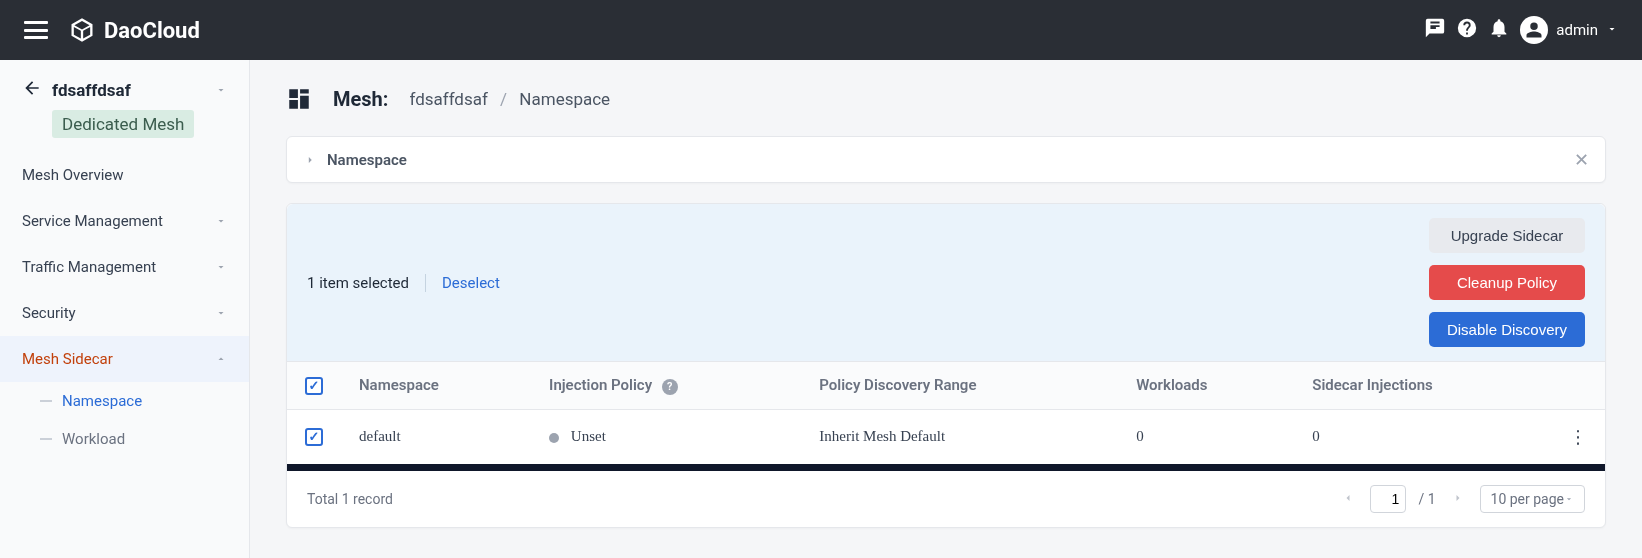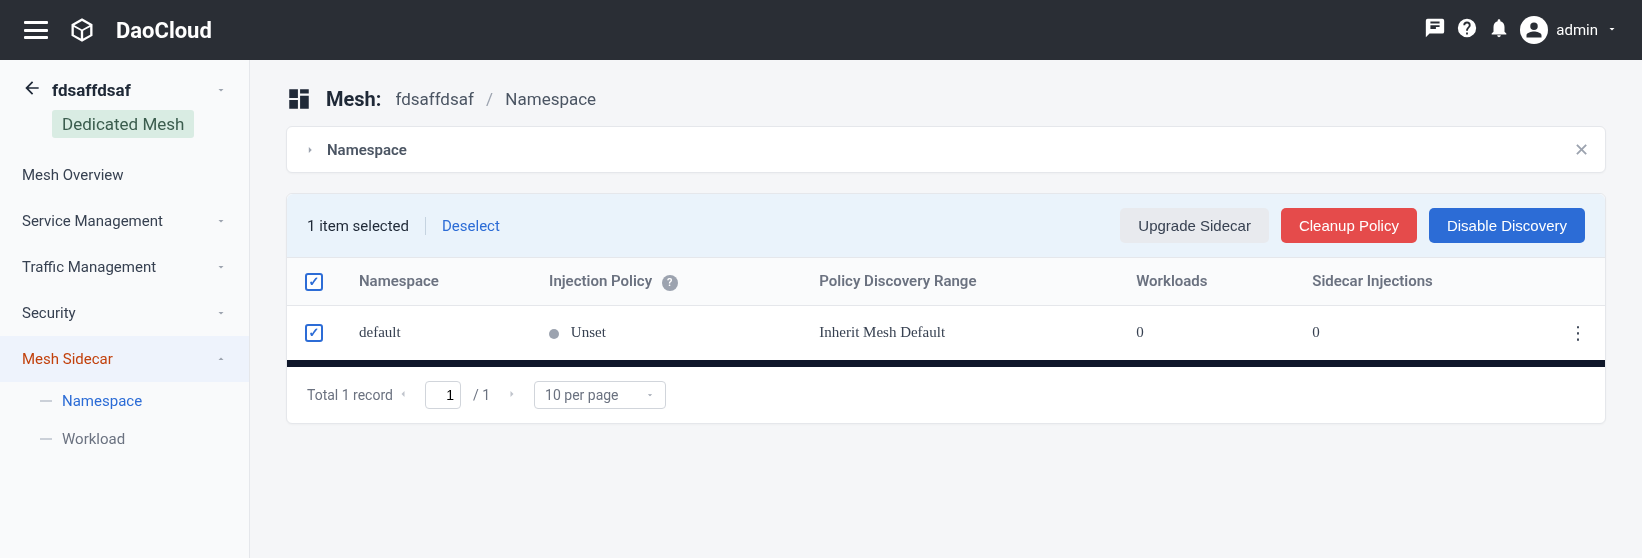--- a/index.html
+++ b/index.html
@@ -2,21 +2,21 @@
 <html><head>
 <meta charset="utf-8">
 <style>
 * { margin: 0; padding: 0; box-sizing: border-box; }
 body { font-family: -apple-system, BlinkMacSystemFont, "Segoe UI", Roboto, "Helvetica Neue", Arial, sans-serif; background: #f5f6f8; color: #1f2937; width: 1642px; height: 558px; overflow: hidden; }
 
 .topbar { height: 60px; background: #2a2e35; display: flex; align-items: center; padding: 0 24px; color: #fff; justify-content: space-between; }
 .topbar-left { display: flex; align-items: center; gap: 20px; }
 .hamburger { width: 24px; height: 18px; display: flex; flex-direction: column; justify-content: space-between; cursor: pointer; }
 .hamburger span { display: block; height: 3px; background: #fff; border-radius: 1px; }
-.logo { display: flex; align-items: center; gap: 20px; font-size: 22px; font-weight: 700; }
+.logo { display: flex; align-items: center; gap: 8px; font-size: 22px; font-weight: 700; }
 .logo-icon { width: 28px; height: 28px; position: relative; }
 .topbar-right { display: flex; align-items: center; gap: 10px; }
 .topbar-right svg { fill: #fff; }
 .user { display: flex; align-items: center; gap: 8px; font-size: 15px; }
 .user-avatar { width: 28px; height: 28px; border-radius: 50%; background: #fff; display: flex; align-items: center; justify-content: center; }
 .user-avatar svg { fill: #2a2e35; }
 
 .layout { display: flex; height: calc(100% - 60px); }
 .sidebar { width: 250px; background: #f9fafb; border-right: 1px solid #e5e7eb; padding: 18px 0; }
 .sb-header { display: flex; align-items: center; gap: 10px; padding: 0 22px 8px 22px; }
@@ -24,56 +24,56 @@
 .sb-badge-wrap { padding: 0 22px 14px 52px; }
 .sb-badge { display: inline-block; background: #d9ece3; color: #3b5d4e; font-size: 17px; padding: 4px 10px; border-radius: 3px; }
 .sb-item { display: flex; align-items: center; justify-content: space-between; padding: 14px 22px; font-size: 15px; color: #374151; cursor: pointer; }
 .sb-item.active { background: #eef3fc; color: #c2410c; }
 .sb-sub { padding: 10px 22px 10px 40px; font-size: 15px; color: #6b7280; display: flex; align-items: center; gap: 10px; cursor: pointer; }
 .sb-sub .dash { width: 12px; height: 2px; background: #cbd0d8; display: inline-block; }
 .sb-sub.active { color: #2c6cd6; }
 .chev { width: 12px; height: 12px; }
 
 .main { flex: 1; padding: 26px 36px; overflow: auto; }
-.page-header { display: flex; align-items: center; gap: 14px; margin-bottom: 14px; }
+.page-header { display: flex; align-items: center; gap: 21px; margin-bottom: 24px; }
 .page-header-icon { width: 26px; height: 26px; }
 .page-header-title { font-size: 20px; font-weight: 700; }
 .breadcrumb-hdr { font-size: 17px; color: #4b5563; }
 .breadcrumb-hdr .sep { margin: 0 8px; color: #9ca3af; }
 
 .panel-strip { background: #fff; border: 1px solid #e5e7eb; border-radius: 6px; padding: 12px 16px; display: flex; align-items: center; justify-content: space-between; margin-bottom: 20px; box-shadow: 0 1px 2px rgba(0,0,0,0.03); }
 .panel-strip-left { display: flex; align-items: center; gap: 10px; font-size: 15px; color: #4b5563; font-weight: 600; }
 .close-x { color: #9ca3af; font-size: 18px; cursor: pointer; }
 
 .table-wrap { background: #fff; border: 1px solid #e5e7eb; border-radius: 6px; box-shadow: 0 1px 2px rgba(0,0,0,0.03); }
 .selection-bar { background: #eaf3fb; padding: 14px 20px; display: flex; align-items: center; justify-content: space-between; border-bottom: 1px solid #e5e7eb; border-radius: 6px 6px 0 0; }
 .selection-left { display: flex; align-items: center; gap: 16px; font-size: 15px; }
 .sel-divider { width: 1px; height: 18px; background: #c5d3e0; }
 .deselect { color: #2c6cd6; cursor: pointer; }
-.selection-right { display: flex; gap: 12px; }
+.selection-right { display: flex; gap: 12px; flex-direction: column; }
 .btn { padding: 9px 18px; border-radius: 5px; font-size: 15px; border: none; cursor: pointer; }
 .btn-grey { background: #e8eaee; color: #374151; }
 .btn-red { background: #e54b4b; color: #fff; }
 .btn-blue { background: #2c6cd6; color: #fff; }
 
 table { width: 100%; border-collapse: collapse; }
 th { text-align: left; font-weight: 600; font-size: 15px; color: #6b7280; padding: 14px 18px; border-bottom: 1px solid #e5e7eb; background: #fafbfc; }
 td { padding: 16px 18px; font-size: 15px; color: #374151; border-bottom: 7px solid #0f172a; font-family: Liberation Serif, serif; }
 th:first-child, td:first-child { width: 46px; }
 .cbox { width: 18px; height: 18px; border: 2px solid #2c6cd6; border-radius: 3px; display: inline-flex; align-items: center; justify-content: center; background: #fff; cursor: pointer; }
 .cbox.checked::after { content: "✓"; color: #2c6cd6; font-size: 13px; font-weight: bold; }
 .status-dot { width: 10px; height: 10px; border-radius: 50%; background: #9ca3af; display: inline-block; margin-right: 8px; vertical-align: middle; }
 .help-icon { display: inline-flex; width: 16px; height: 16px; border-radius: 50%; background: #9ca3af; color: #fff; font-size: 11px; align-items: center; justify-content: center; margin-left: 6px; }
 .more-dots { font-size: 18px; color: #374151; cursor: pointer; text-align: right; }
 
-.table-footer { display: flex; align-items: center; justify-content: flex-start; padding: 14px 20px; font-size: 14px; color: #6b7280; }
+.table-footer { display: flex; align-items: center; justify-content: space-between; padding: 14px 20px; font-size: 14px; color: #6b7280; }
 .pager { display: flex; align-items: center; gap: 12px; }
 .pager-btn { color: #c0c4cc; cursor: pointer; padding: 0 4px; }
 .page-input { width: 36px; height: 28px; border: 1px solid #d1d5db; border-radius: 4px; text-align: right; padding: 0 6px; font-size: 14px; background: #fff; }
-.page-select { border: 1px solid #d1d5db; border-radius: 4px; padding: 5px 10px; font-size: 14px; display: flex; align-items: center; gap: 26px; cursor: pointer; background: #fff; }
+.page-select { border: 1px solid #d1d5db; border-radius: 4px; padding: 5px 10px; font-size: 14px; display: flex; align-items: center; gap: 0; cursor: pointer; background: #fff; }
 </style>
 </head>
 <body>
 
 <div class="topbar">
   <div class="topbar-left">
     <div class="hamburger">
       <span></span>
         <span></span>
         <span></span>

